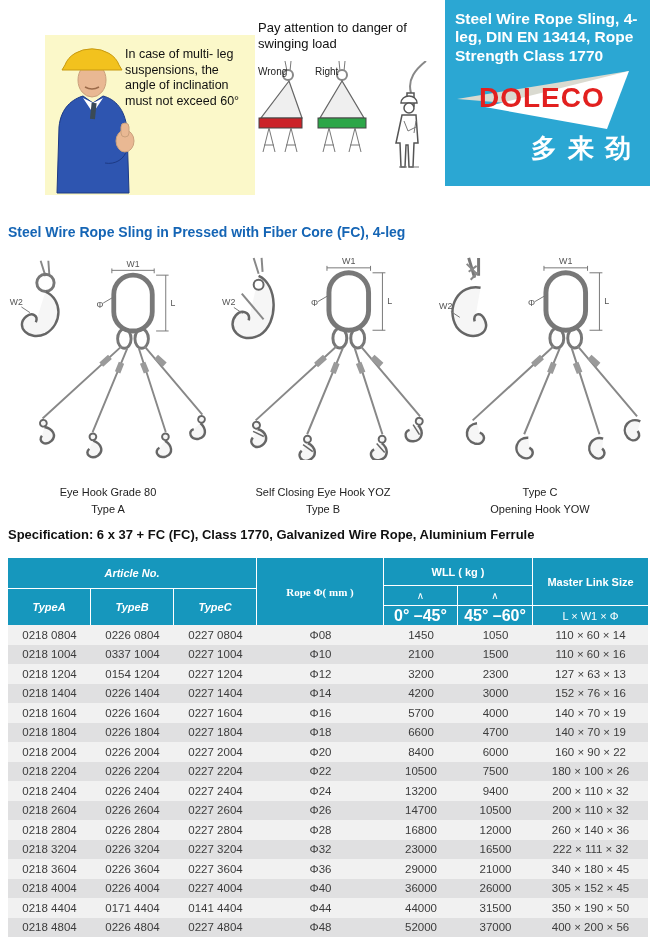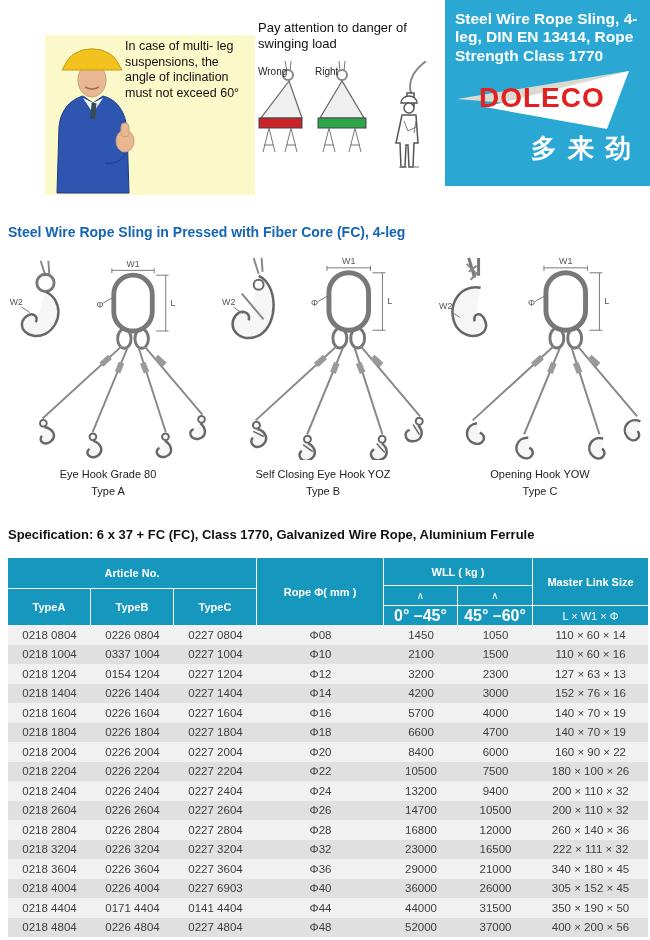--- a/index.html
+++ b/index.html
@@ -7,41 +7,41 @@
     --header-teal:#1697BD; --row-light:#F1F1F1; --row-dark:#E0E0E1;
     --wrong-red:#CB2329; --right-green:#2CA648; --note-yellow:#FBF8C9;
   }
   html,body{margin:0;padding:0;}
   body{font-family:"Liberation Sans",sans-serif;background:#fff;}
   .page{position:relative;width:650px;height:940px;background:#fff;overflow:hidden;}
 
   
   .note-box{position:absolute;left:45px;top:35px;width:210px;height:160px;background:var(--note-yellow);}
   .note-person{position:absolute;left:0;bottom:0;}
-  .note-text{position:absolute;left:80px;top:4px;width:126px;font-size:12.5px;line-height:1.25;color:#111;}
+  .note-text{position:absolute;left:80px;top:12px;width:126px;font-size:12.5px;line-height:1.25;color:#111;}
 
   .swing{position:absolute;left:258px;top:20px;width:182px;}
   .swing-title{font-size:13px;color:#111;line-height:1.25;}
   .swing svg{display:block;margin-top:8px;}
   .swing text{font-size:10px;fill:#222;}
 
   .brand-panel{position:absolute;left:445px;top:0;width:205px;height:186px;background:var(--panel-blue);box-sizing:border-box;padding:10px 8px 0 10px;}
   .brand-title{color:#fff;font-weight:bold;font-size:15.5px;line-height:1.18;}
   .brand-logo{margin:4px 0 0 2px;}
   .logo-word{fill:var(--logo-red);font-weight:bold;font-size:28px;letter-spacing:1px;}
   .logo-cn{color:#fff;font-size:26px;font-weight:bold;letter-spacing:11px;text-align:right;margin-top:-4px;white-space:nowrap;}
 
   
   .section-title{position:absolute;left:8px;top:224px;font-size:14px;font-weight:bold;color:var(--heading-blue);}
 
   
   .figures{position:absolute;left:0;top:252px;width:650px;height:270px;}
   .fig{position:absolute;top:0;text-align:center;}
   .fig1{left:6px;width:204px;} .fig2{left:214px;width:218px;} .fig3{left:434px;width:212px;}
-  .fig-caption{font-size:11px;color:#222;line-height:1.5;margin-top:2px;}
+  .fig-caption{font-size:11px;color:#222;line-height:1.5;margin-top:20px;}
   .s1{stroke:#777;stroke-width:1;fill:none;}
   .s2{stroke:#888;stroke-width:2;fill:none;}
   .s3{stroke:#777;stroke-width:3;fill:none;}
   .shape{stroke:#666;stroke-width:2.5;fill:#f6f6f6;}
   .link{stroke:#787878;stroke-width:5;fill:none;}
   .fer{stroke:#9a9a9a;stroke-width:6;fill:none;}
   .dim{font-size:9px;fill:#555;}
   .hk circle{stroke:#666;stroke-width:2;fill:#f6f6f6;}
   .hk path{stroke:#666;stroke-width:2.5;fill:#f6f6f6;}
   .hk line{stroke:#666;stroke-width:1.5;}
@@ -49,24 +49,24 @@
   
   .spec-line{position:absolute;left:8px;top:527px;font-size:13px;font-weight:bold;color:#111;}
 
   
   .table{position:absolute;left:8px;top:558px;width:640px;}
   .thead{display:flex;gap:1px;background:#fff;}
   .hgroup{display:flex;flex-direction:column;gap:1px;}
   .hrow{display:flex;gap:1px;}
   .hcell{background:var(--header-teal);color:#fff;font-weight:bold;font-size:11px;
          display:flex;align-items:center;justify-content:center;box-sizing:border-box;}
-  .g-article{width:248px;} .g-wll{width:148px;} .g-master{width:115px;}
+  .g-article{width:248px;font-style:italic;} .g-wll{width:148px;} .g-master{width:115px;}
   .h-article-top{height:30px;}
   .h-type{width:82px;height:36px;}
-  .h-rope{width:126px;height:67px;}
+  .h-rope{width:126px;height:67px;font-family:Liberation Serif, serif;}
   .h-wll-top{height:27px;}
   .h-caret{height:19px;font-size:10px;font-weight:normal;}
   .h-angle{height:19px;font-size:16px;}
   .cw1{width:73px;} .cw2{width:74px;}
   .h-master-top{height:47px;}
   .h-master-sub{height:19px;font-weight:normal;}
 
   .tbody{width:640px;}
   .trow{display:flex;height:19.5px;background:var(--row-light);}
   .trow.alt{background:var(--row-dark);}
@@ -246,22 +246,22 @@
           <ellipse class="s3" cx="141" cy="87" rx="7" ry="10"></ellipse>
           <path class="s2" d="M120,95 L38,170 M126,97 L90,184 M138,97 L166,184 M144,95 L204,166"></path>
           <path class="fer" d="M108,106 L99,114 M120,112 L116,122 M142,112 L146,122 M156,106 L165,114"></path>
           <use href="#hkC" transform="translate(38,172) rotate(-16)"></use>
           <use href="#hkC" transform="translate(90,186) rotate(-6)"></use>
           <use href="#hkC" transform="translate(166,186) rotate(6)"></use>
           <use href="#hkC" transform="translate(204,168) rotate(16)"></use>
         </g>
       </svg>
       <div class="fig-caption">
+        <div>Type C</div>
         <div>Opening Hook YOW</div>
-        <div>Type C</div>
       </div>
     </div>
   </div>
 
   <div class="spec-line">Specification: 6 x 37 + FC (FC), Class 1770, Galvanized Wire Rope, Aluminium Ferrule</div>
 
   <div class="table">
     <div class="thead">
       <div class="hgroup g-article">
         <div class="hcell h-article-top">Article No.</div>
@@ -402,21 +402,21 @@
     <div class="tc cb">0226 3604</div>
     <div class="tc cc">0227 3604</div>
     <div class="tc rope">Φ36</div>
     <div class="tc w1">29000</div>
     <div class="tc w2">21000</div>
     <div class="tc master">340 × 180 × 45</div>
   </div>
         <div class="trow alt">
     <div class="tc ca">0218 4004</div>
     <div class="tc cb">0226 4004</div>
-    <div class="tc cc">0227 6903</div>
+    <div class="tc cc">0227 4004</div>
     <div class="tc rope">Φ40</div>
     <div class="tc w1">36000</div>
     <div class="tc w2">26000</div>
     <div class="tc master">305 × 152 × 45</div>
   </div>
         <div class="trow">
     <div class="tc ca">0218 4404</div>
     <div class="tc cb">0171 4404</div>
     <div class="tc cc">0141 4404</div>
     <div class="tc rope">Φ44</div>

